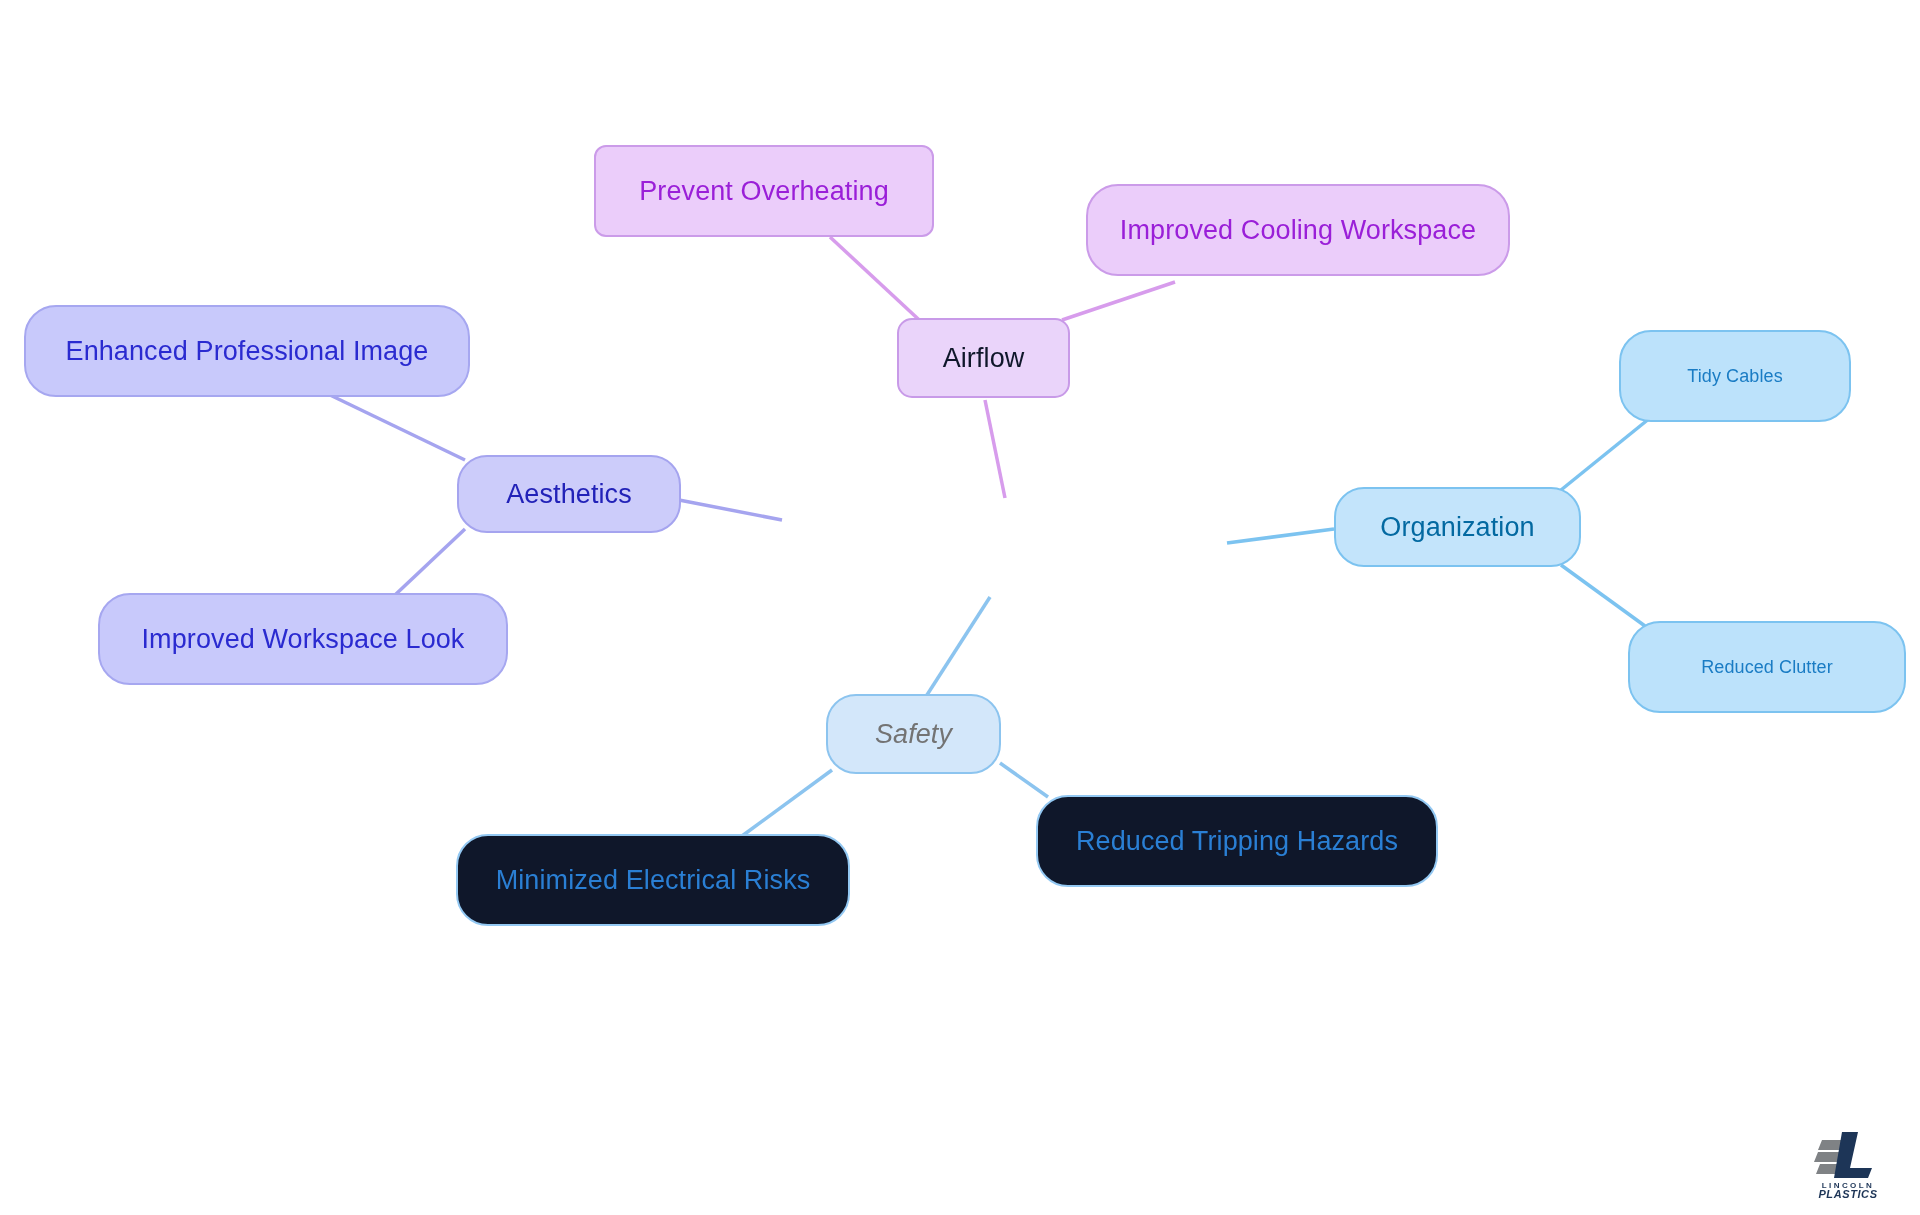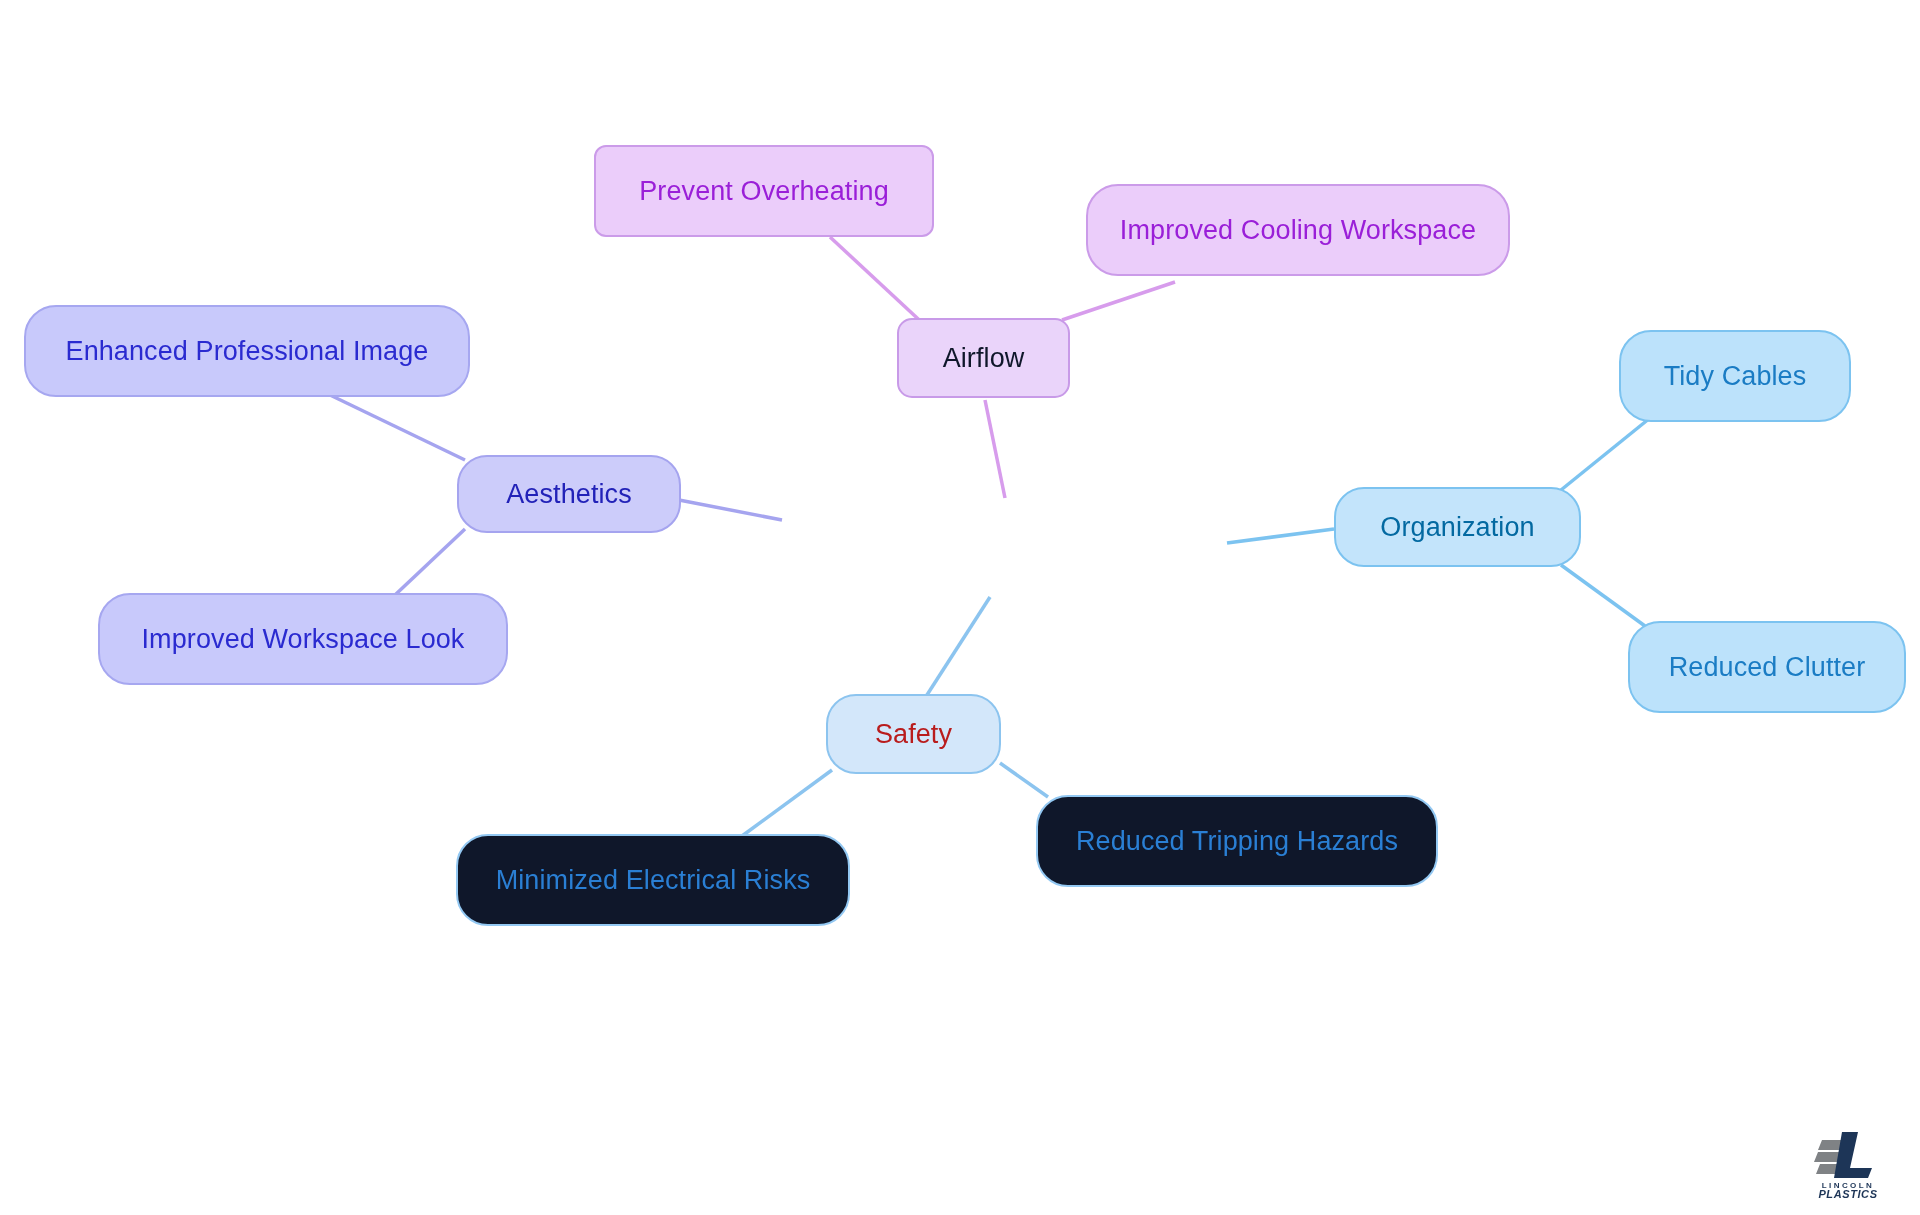--- a/index.html
+++ b/index.html
@@ -79,28 +79,29 @@
     border-color: #7cc3f0;
     color: #0369a1;
     border-radius: 30px;
     font-size: 27px;
   }
   .node.leaf-blue {
     background: #bce2fb;
     border-color: #7cc3f0;
     color: #1a7cc4;
     border-radius: 32px;
-    font-size: 27px;
+    font-size: 18px;
   }
   .node.branch-blue-soft {
     background: #d3e7fa;
     border-color: #8cc4ef;
-    color: #b91c1c;
+    color: #737373;
     border-radius: 30px;
     font-size: 27px;
+    font-style: italic;
   }
   .node.leaf-blue-soft {
     background: #0f172a;
     border-color: #93c8f2;
     color: #2a7fd4;
     border-radius: 32px;
     font-size: 27px;
   }
   #logo {
     position: absolute;

